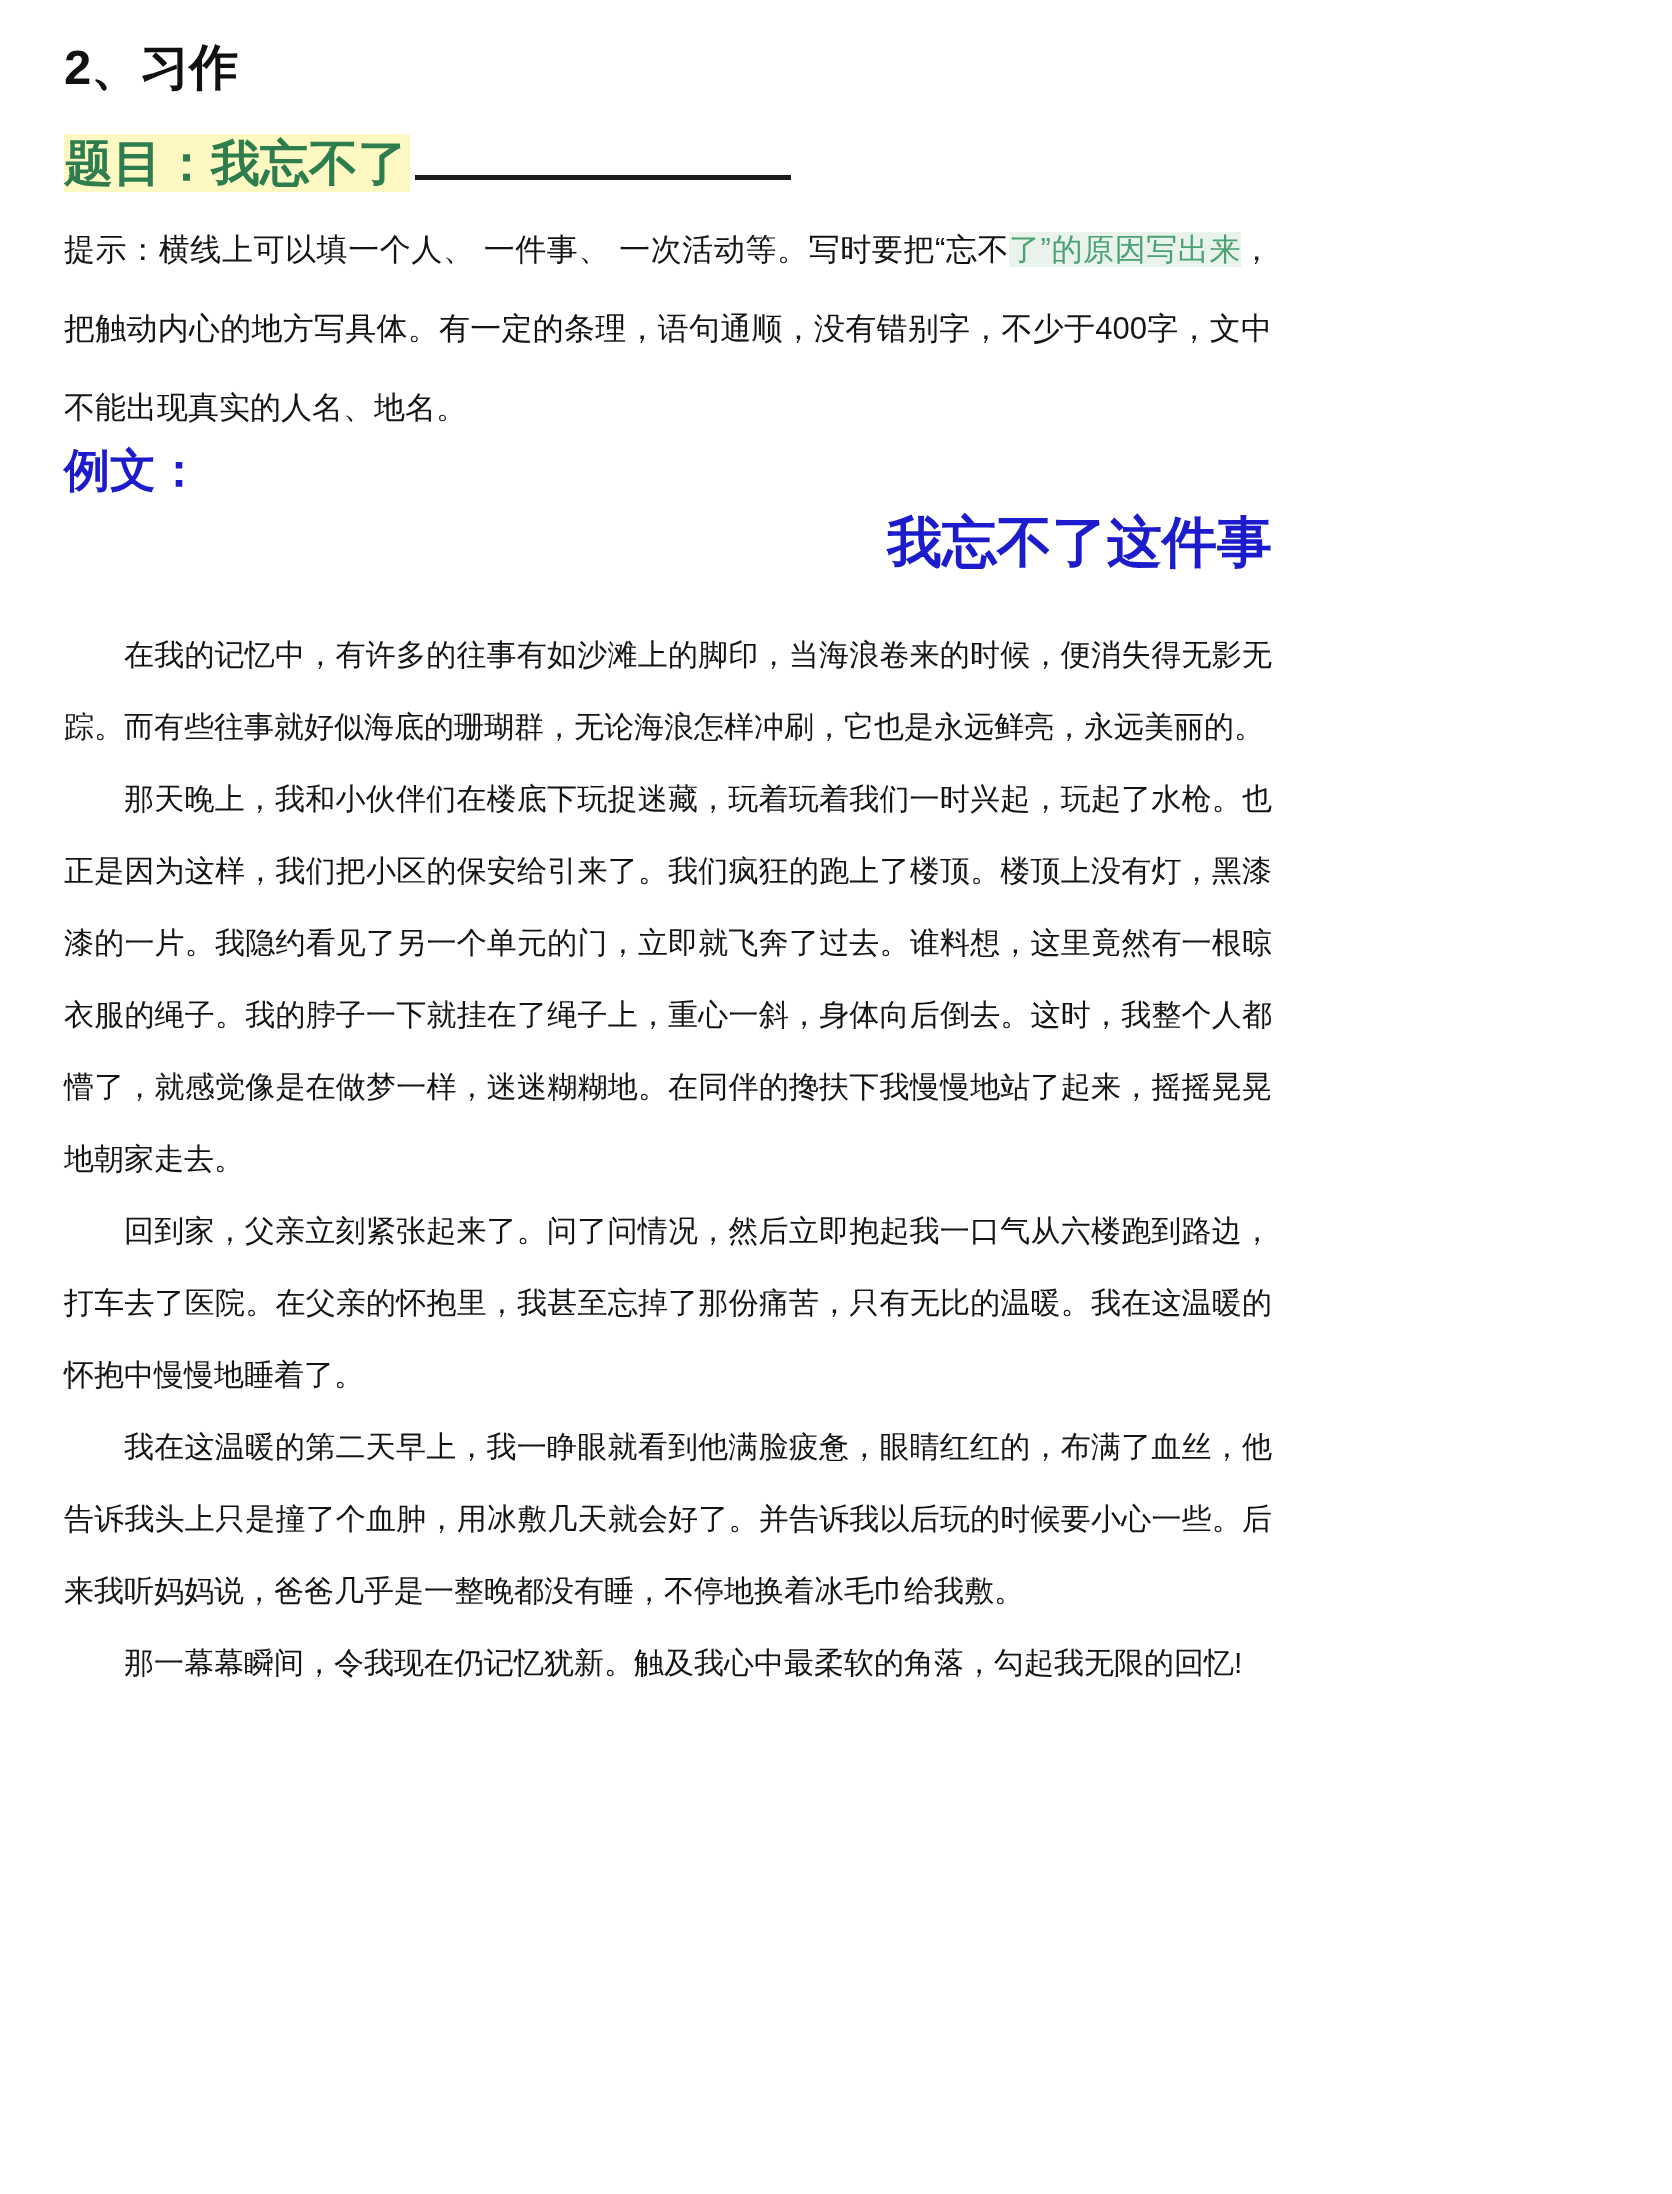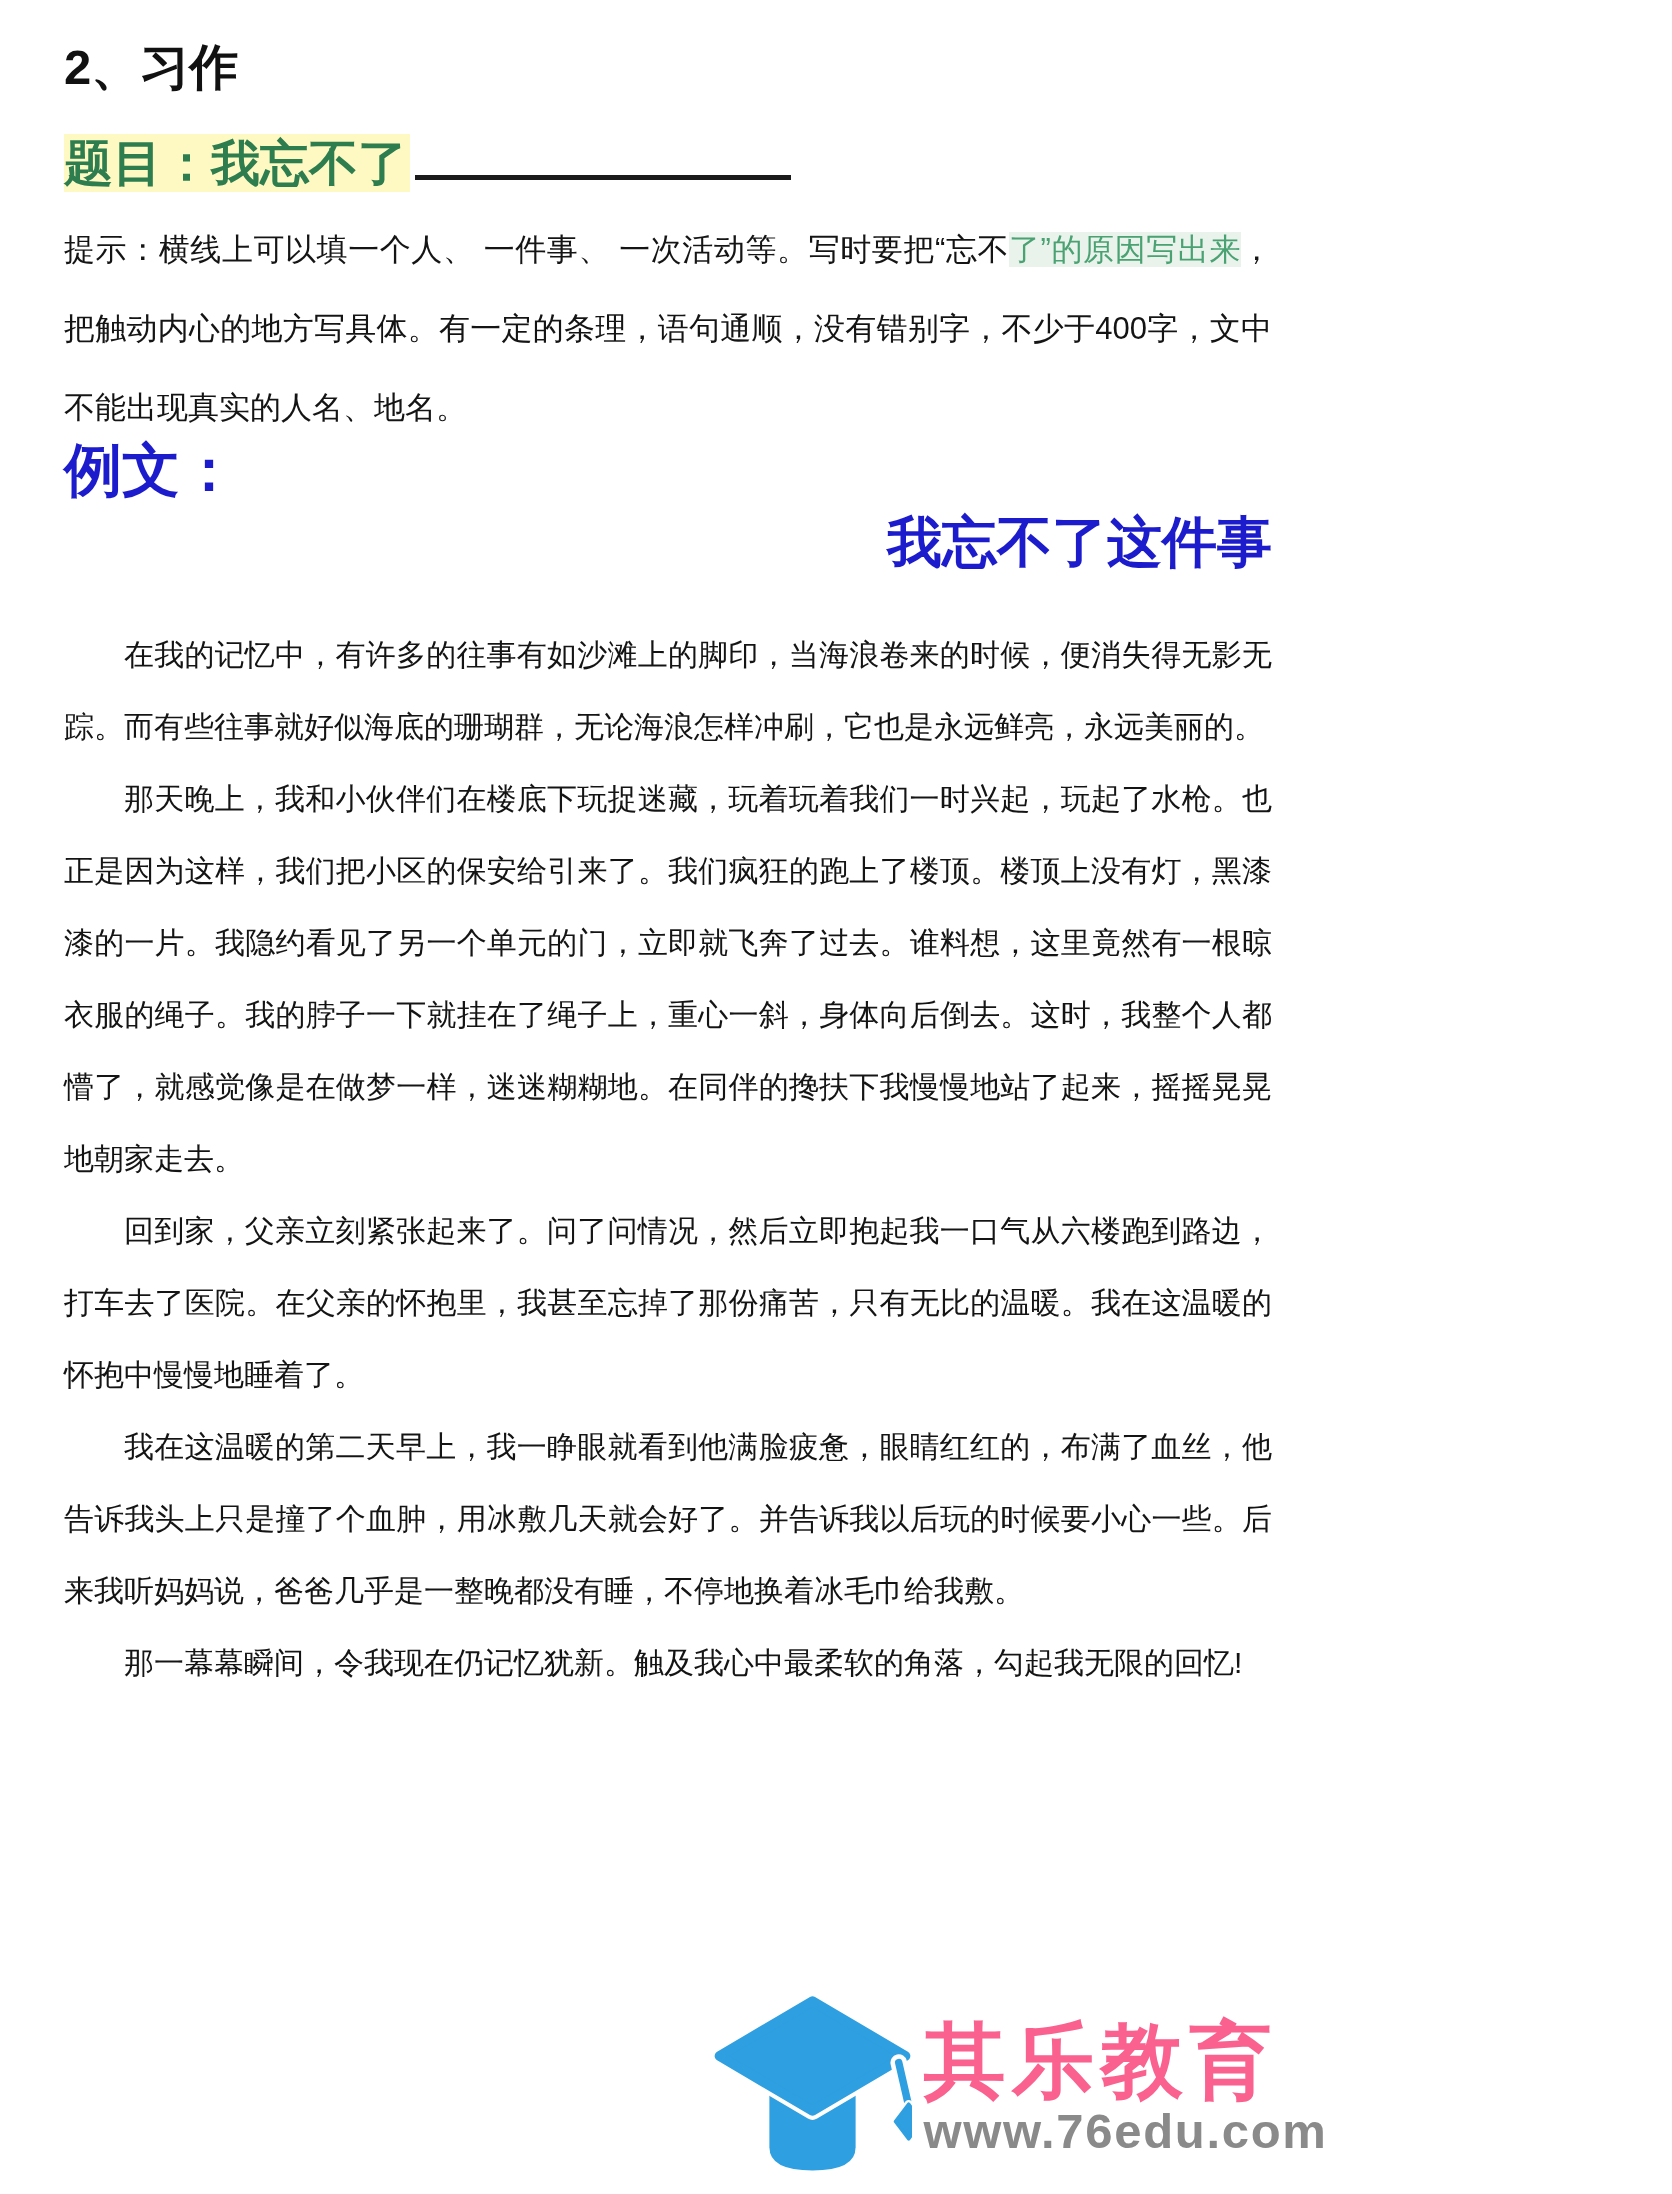--- a/index.html
+++ b/index.html
@@ -41,21 +41,21 @@
     font-size:31px;line-height:79px;
     text-align:justify;
     color:#141414;
   }
   .hint-green{
     color:#4aa273;
     background:#e9f3ec;
   }
   .example-label{
     margin-top:-11.7px;
-    font-size:58px;line-height:70px;
+    font-size:46px;line-height:70px;
     font-weight:700;
     color:#1c1ccc;
   }
   .essay-title{
     margin:-6.7px 0 0 0;
     font-size:55px;line-height:89px;
     font-weight:700;
     color:#1c1ccc;
     text-align:right;
   }
@@ -112,34 +112,15 @@
   <h2 class="essay-title">我忘不了这件事</h2>
 
   <div class="essay">
     <p>在我的记忆中，有许多的往事有如沙滩上的脚印，当海浪卷来的时候，便消失得无影无踪。而有些往事就好似海底的珊瑚群，无论海浪怎样冲刷，它也是永远鲜亮，永远美丽的。</p>
     <p>那天晚上，我和小伙伴们在楼底下玩捉迷藏，玩着玩着我们一时兴起，玩起了水枪。也正是因为这样，我们把小区的保安给引来了。我们疯狂的跑上了楼顶。楼顶上没有灯，黑漆漆的一片。我隐约看见了另一个单元的门，立即就飞奔了过去。谁料想，这里竟然有一根晾衣服的绳子。我的脖子一下就挂在了绳子上，重心一斜，身体向后倒去。这时，我整个人都懵了，就感觉像是在做梦一样，迷迷糊糊地。在同伴的搀扶下我慢慢地站了起来，摇摇晃晃地朝家走去。</p>
     <p>回到家，父亲立刻紧张起来了。问了问情况，然后立即抱起我一口气从六楼跑到路边，打车去了医院。在父亲的怀抱里，我甚至忘掉了那份痛苦，只有无比的温暖。我在这温暖的怀抱中慢慢地睡着了。</p>
     <p>我在这温暖的第二天早上，我一睁眼就看到他满脸疲惫，眼睛红红的，布满了血丝，他告诉我头上只是撞了个血肿，用冰敷几天就会好了。并告诉我以后玩的时候要小心一些。后来我听妈妈说，爸爸几乎是一整晚都没有睡，不停地换着冰毛巾给我敷。</p>
     <p>那一幕幕瞬间，令我现在仍记忆犹新。触及我心中最柔软的角落，勾起我无限的回忆!</p>
   </div>
 
-  <div class="watermark">
-    <svg class="wm-icon" width="199" height="199" viewBox="0 0 240 240" xmlns="http://www.w3.org/2000/svg">
-
-      <path d="M68,112 L172,112 L172,192 Q172,220 120,220 Q68,220 68,192 Z" fill="#2e9fe0"></path>
-
-      <polygon points="120,16 232,82 120,148 8,82" fill="none" stroke="#ffffff" stroke-width="22" stroke-linejoin="round"></polygon>
-      <polygon points="120,16 232,82 120,148 8,82" fill="#2e9fe0" stroke="#2e9fe0" stroke-width="12" stroke-linejoin="round"></polygon>
-
-      <path d="M224,90 L235,138" fill="none" stroke="#ffffff" stroke-width="20" stroke-linecap="round"></path>
-      <path d="M224,90 L235,138" fill="none" stroke="#2e9fe0" stroke-width="9" stroke-linecap="round"></path>
-
-      <polygon points="236,140 252,161 236,182 220,161" fill="none" stroke="#ffffff" stroke-width="10" stroke-linejoin="round"></polygon>
-      <polygon points="236,140 252,161 236,182 220,161" fill="#2e9fe0" stroke="#2e9fe0" stroke-width="4" stroke-linejoin="round"></polygon>
-    </svg>
-    <div class="wm-text">
-      <div class="wm-brand">其乐教育</div>
-      <div class="wm-url">www.76edu.com</div>
-    </div>
-  </div>
 
 </div>
 
 
 </body></html>

